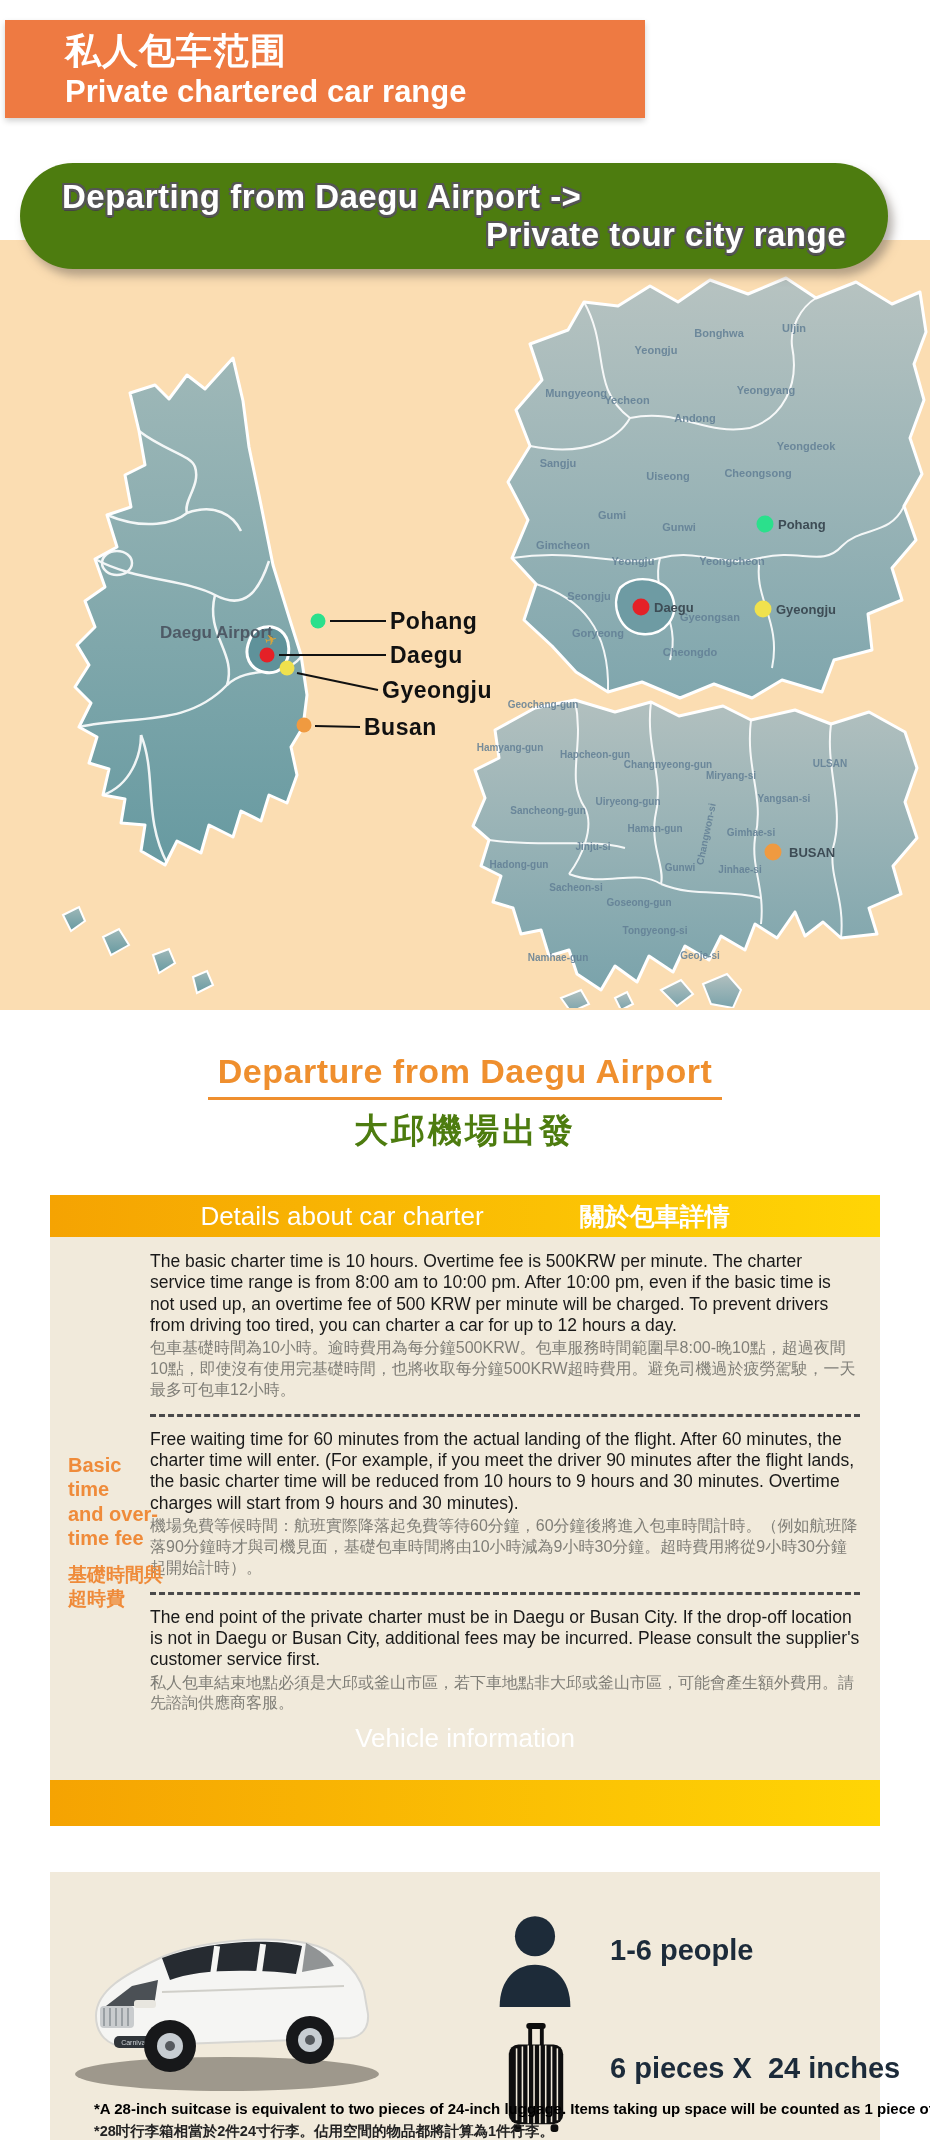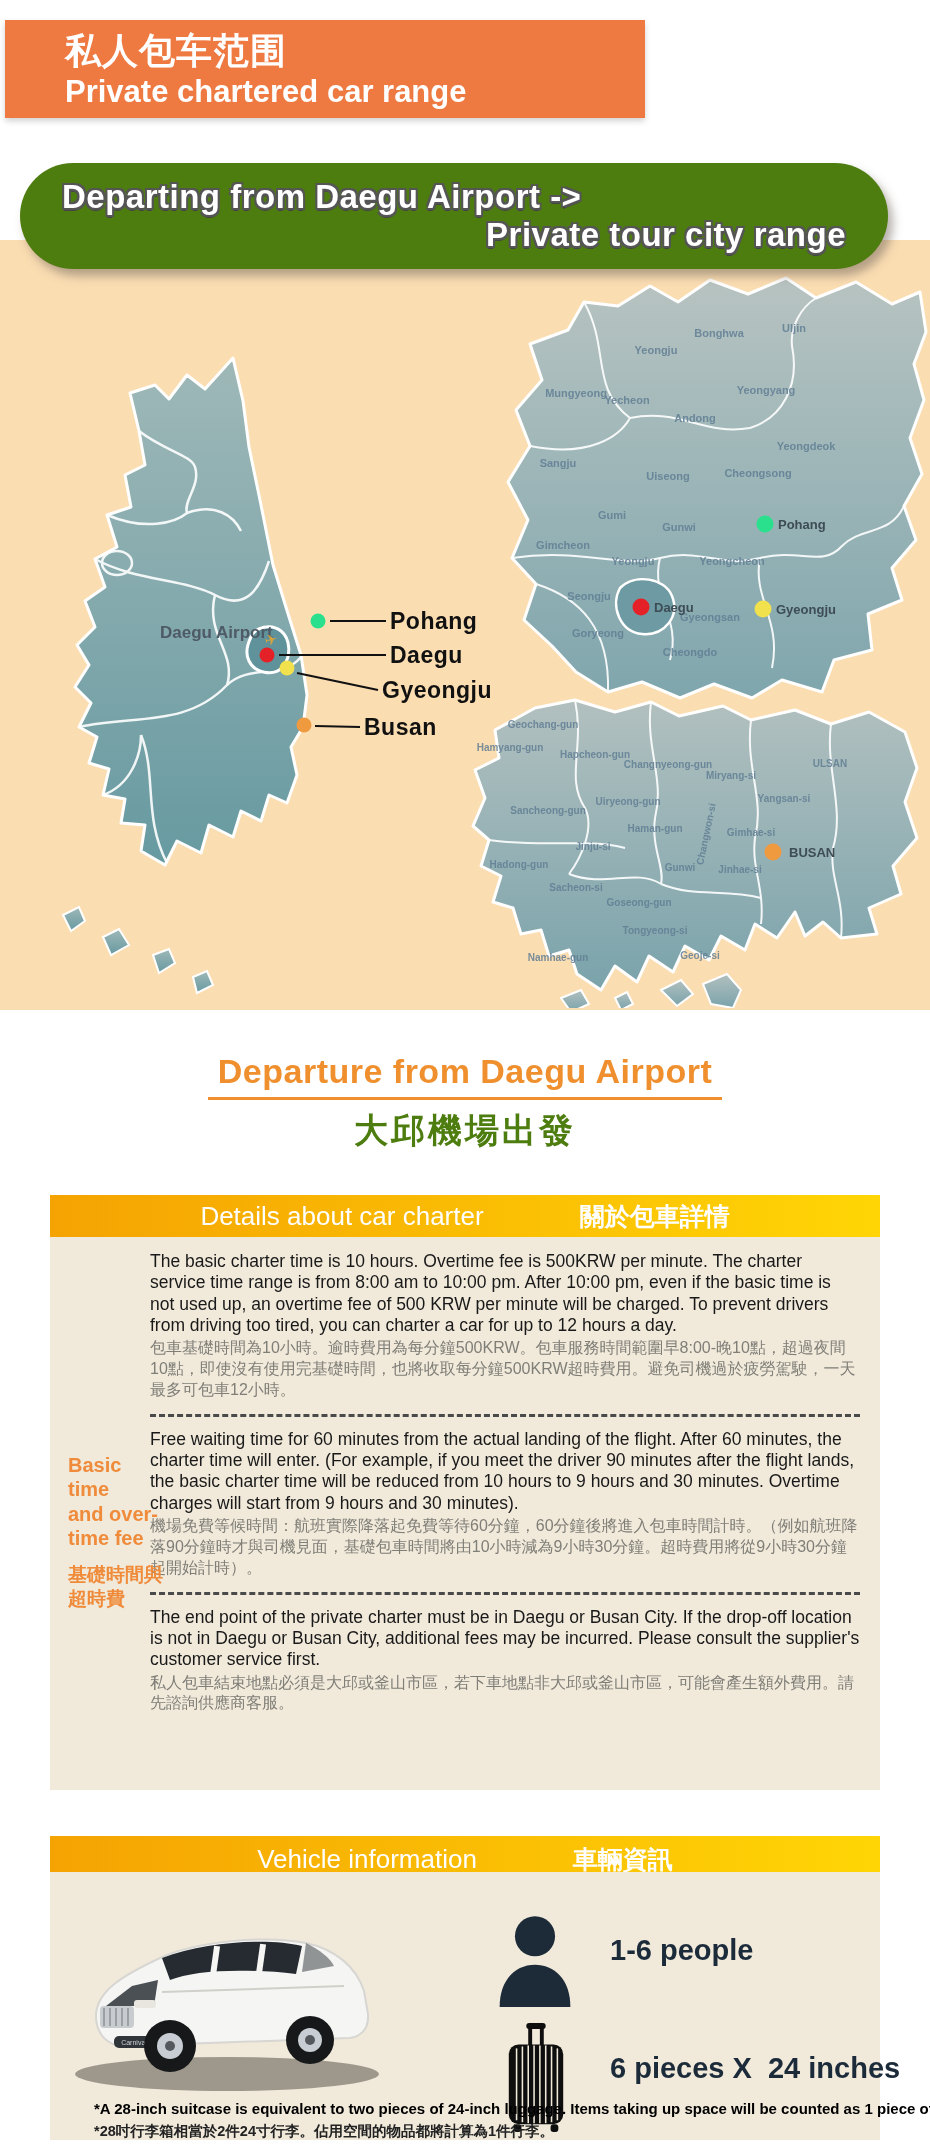--- a/index.html
+++ b/index.html
@@ -34,21 +34,21 @@
   .departure{position:absolute;left:0;top:1052px;width:930px;text-align:center;}
   .departure .en{display:inline-block;font-size:34px;font-weight:bold;color:#EF8F2E;
                  padding:0 10px 6px 10px;border-bottom:3px solid #EF8F2E;letter-spacing:.5px;}
   .departure .zh{margin-top:8px;font-size:34px;font-weight:bold;color:#4d7c0f;letter-spacing:3px;}
   
   .gradbar{position:absolute;left:50px;width:830px;background:linear-gradient(90deg,#F5A302,#FFD505);
            color:#fff;display:flex;align-items:center;justify-content:center;gap:96px;}
   .gradbar .en{font-size:26px;}
   .gradbar .zh{font-size:25px;font-weight:bold;}
   #details-bar{top:1195px;height:42px;}
-  #vehicle-bar{top:1836px;height:46px;}
+  #vehicle-bar{top:1780px;height:46px;flex-direction:column;}
   
   .panel{position:absolute;left:50px;width:830px;background:#F1EADB;box-sizing:border-box;padding-left:40px;}
   #details-panel{top:1237px;height:553px;padding:14px 20px 10px 100px;}
   .side-label{position:absolute;left:18px;top:216px;width:95px;}
   .side-label .en-line{font-size:20px;font-weight:bold;color:#EF8B3A;line-height:1.22;}
   .side-label .zh-line{font-size:19px;font-weight:bold;color:#EF8B3A;line-height:1.3;}
   .side-label .gap{height:12px;}
   .para-en{margin:0;font-size:17.5px;line-height:1.22;color:#191919;font-weight:500;}
   .para-zh{margin:2px 0 0 0;font-size:16px;line-height:1.3;color:#7F7E77;}
   .dash-sep{border:none;border-top:3px dashed #4a4a4a;margin:13px 0 12px 0;}
@@ -177,21 +177,21 @@
         <span class="region-label" style="left: 589px; top: 356px;">Seongju</span>
         <span class="region-label" style="left: 598px; top: 393px;">Goryeong</span>
         <span class="region-label" style="left: 710px; top: 377px;">Gyeongsan</span>
         <span class="region-label" style="left: 690px; top: 412px;">Cheongdo</span>
         <span class="city-dot" style="left: 765px; top: 284px; width: 17px; height: 17px; background: rgb(43, 224, 140);"></span>
         <span class="city-inline-label" style="left: 778px; top: 284px;">Pohang</span>
         <span class="city-dot" style="left: 641px; top: 367px; width: 17px; height: 17px; background: rgb(228, 33, 39);"></span>
         <span class="city-inline-label" style="left: 654px; top: 367px;">Daegu</span>
         <span class="city-dot" style="left: 763px; top: 369px; width: 17px; height: 17px; background: rgb(240, 225, 77);"></span>
         <span class="city-inline-label" style="left: 776px; top: 369px;">Gyeongju</span>
-        <span class="region-label small" style="left: 543px; top: 484px;">Geochang-gun</span>
+        <span class="region-label small" style="left: 543px; top: 464px;">Geochang-gun</span>
         <span class="region-label small" style="left: 510px; top: 507px;">Hamyang-gun</span>
         <span class="region-label small" style="left: 595px; top: 514px;">Hapcheon-gun</span>
         <span class="region-label small" style="left: 668px; top: 524px;">Changnyeong-gun</span>
         <span class="region-label small" style="left: 731px; top: 535px;">Miryang-si</span>
         <span class="region-label small" style="left: 830px; top: 523px;">ULSAN</span>
         <span class="region-label small" style="left: 784px; top: 558px;">Yangsan-si</span>
         <span class="region-label small" style="left: 548px; top: 570px;">Sancheong-gun</span>
         <span class="region-label small" style="left: 628px; top: 561px;">Uiryeong-gun</span>
         <span class="region-label small" style="left: 655px; top: 588px;">Haman-gun</span>
         <span class="region-label small" style="left: 706px; top: 594px; transform: translate(-50%, -50%) rotate(-78deg);">Changwon-si</span>

